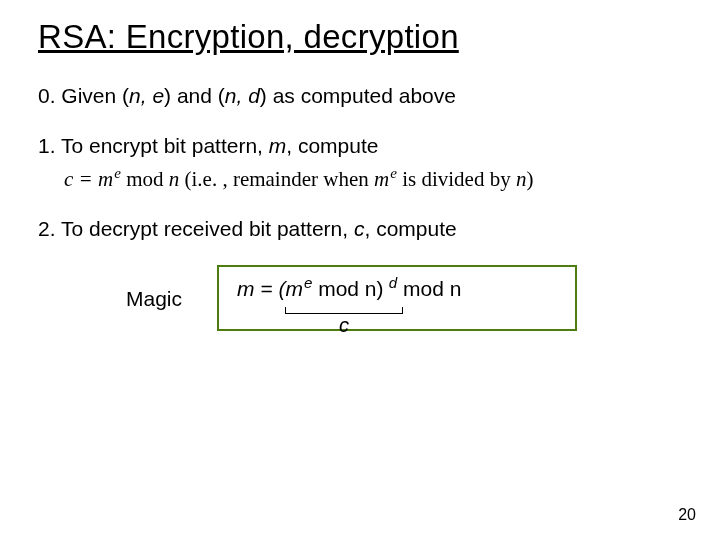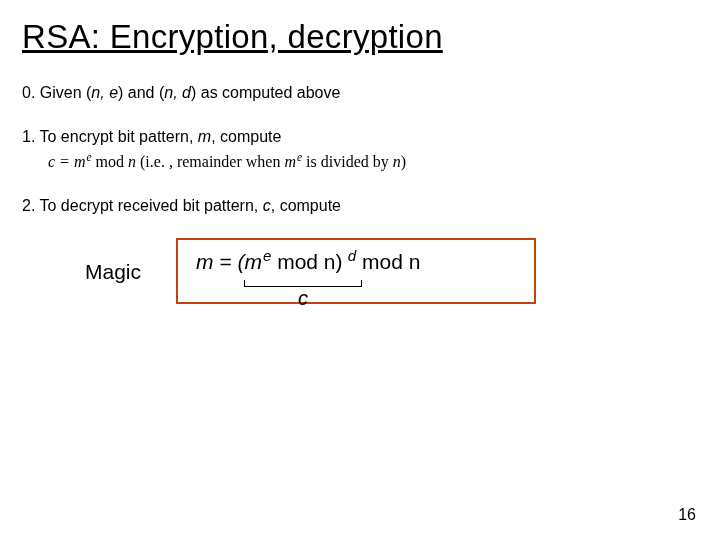--- a/index.html
+++ b/index.html
@@ -7,64 +7,65 @@
     padding: 0;
     width: 720px;
     height: 540px;
     background: #fff;
     font-family: "Comic Sans MS", "Comic Sans", cursive, sans-serif;
     color: #000;
     position: relative;
     overflow: hidden;
   }
   .slide {
-    padding: 18px 38px 0 22px;
+    padding: 18px 38px 0 38px;
   }
   .title {
     font-size: 33px;
     font-weight: 400;
     text-decoration: underline;
     margin: 0 0 26px 0;
     letter-spacing: 0.3px;
   }
   .step {
-    font-size: 16px;
+    font-size: 21px;
     line-height: 1.35;
     margin-bottom: 22px;
   }
   .step .indent {
     margin-left: 26px;
     margin-top: 4px;
     font-family: Liberation Serif, serif;
   }
   .it { font-style: italic; }
   sup.exp {
     font-size: 0.72em;
     vertical-align: super;
     line-height: 0;
     font-style: italic;
     padding-left: 1px;
   }
   .magic-row {
     display: flex;
     align-items: center;
     margin-top: 10px;
-    margin-left: 40px;
+    margin-left: 32px;
     position: relative;
     width: 540px;
+    justify-content: center;
   }
   .magic-label {
     width: 102px;
     text-align: center;
     font-size: 21px;
     line-height: 1.2;
     margin-right: 12px;
   }
   .magic-box {
-    border: 2px solid #c2410c;
+    border: 2px solid #4d7c0f;
     padding: 10px 18px 28px 18px;
     font-size: 21px;
     position: relative;
     min-width: 320px;
   }
   .underbrace {
     position: absolute;
     text-align: center;
     font-size: 20px;
     font-style: italic;
@@ -114,13 +115,13 @@
       <span class="it">m  =  (m</span><sup class="exp">e</sup><span> mod  n)</span><sup class="exp"> d</sup><span> mod  n</span>
       <div class="underbrace" style="left:66px; width:118px; top:40px;">
         <div class="bar"></div>
         <span>c</span>
       </div>
     </div>
   </div>
 
 </div>
 
-<div class="pagenum">16</div>
+<div class="pagenum">20</div>
 
 </body></html>

